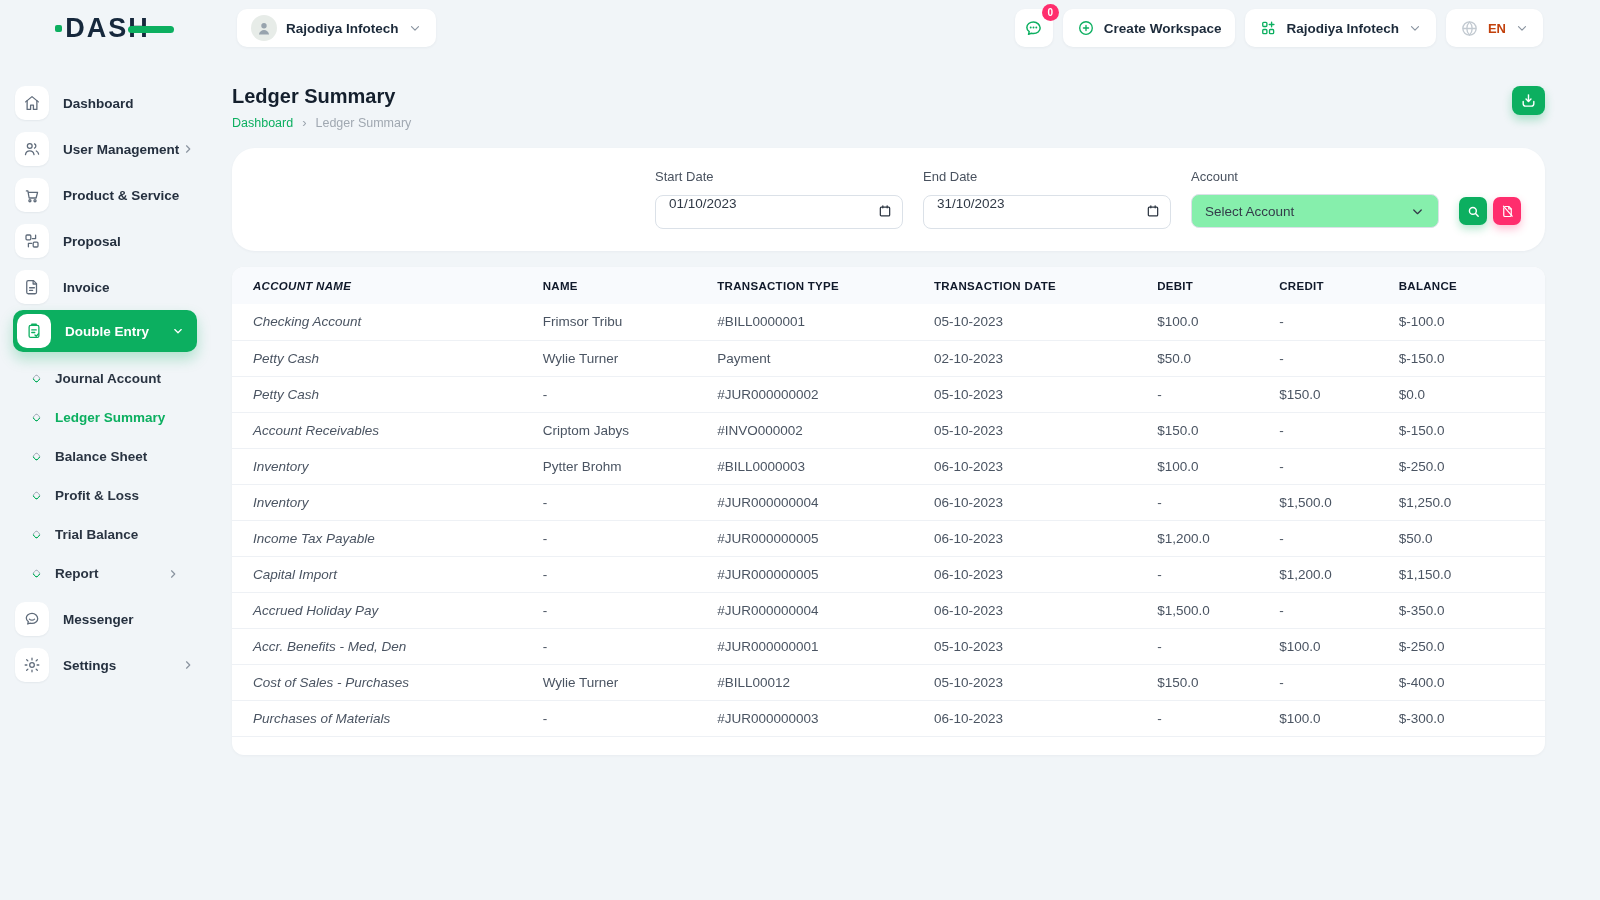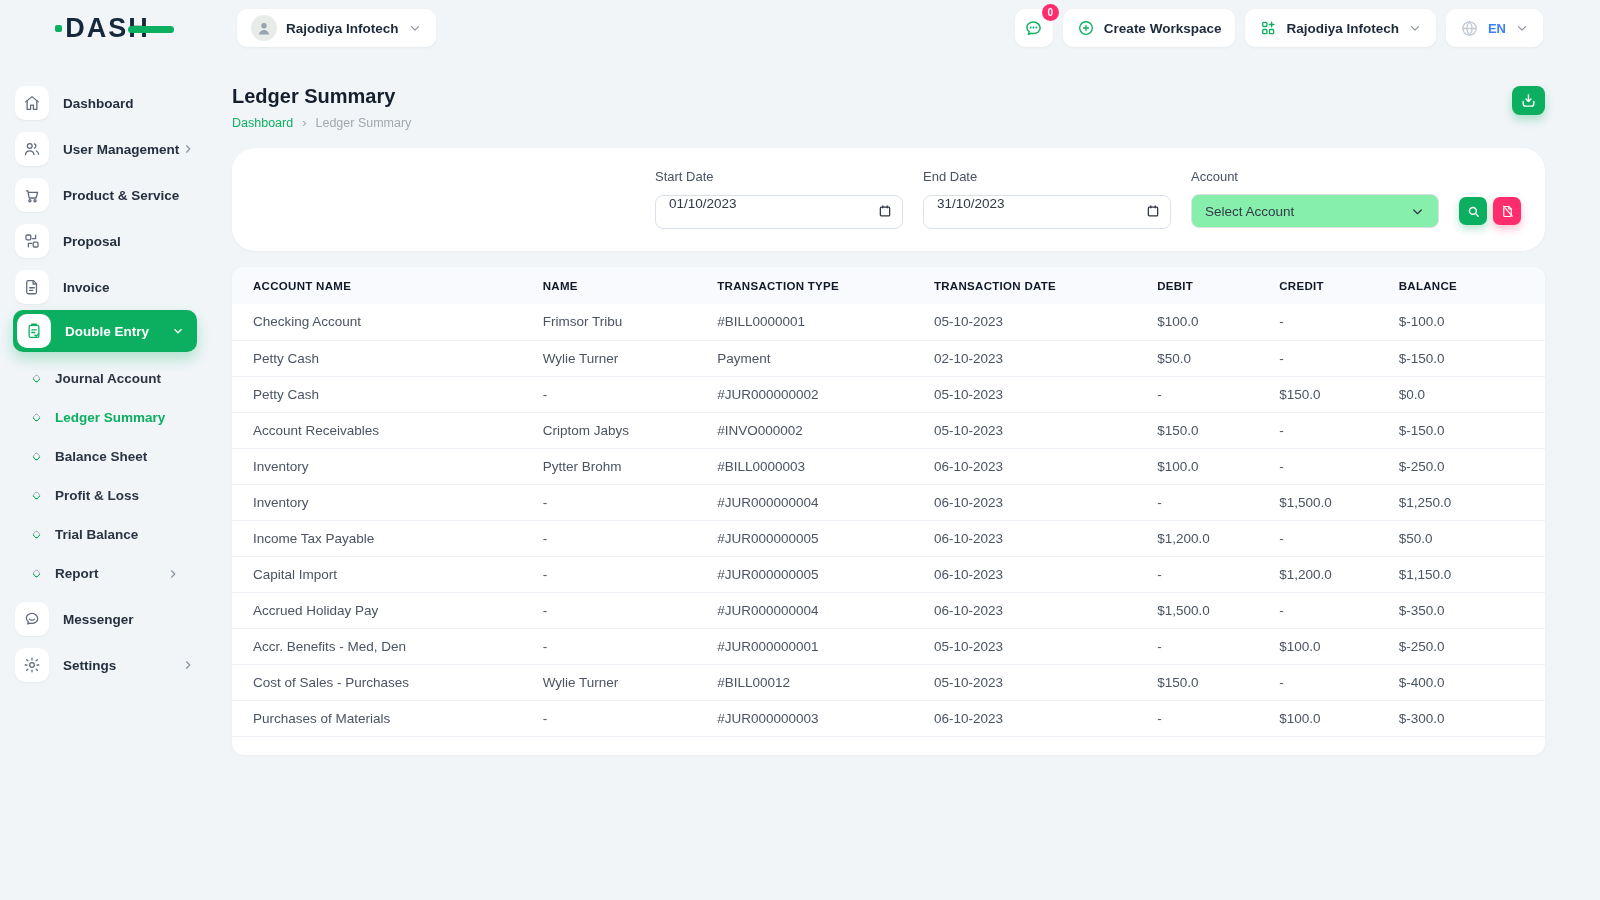--- a/index.html
+++ b/index.html
@@ -20,21 +20,21 @@
   .pill { background:#fff; border-radius:10px; height:38px; display:flex; align-items:center; gap:9px; padding:0 14px;
           box-shadow:0 1px 3px rgba(20,30,50,.05); cursor:pointer; font-size:13.5px; font-weight:600; color:#1c2a3a; }
   .avatar { width:26px; height:26px; border-radius:50%; background:#e7ece8; display:flex; align-items:center; justify-content:center; color:#97a3ad; overflow:hidden; }
   .chev { color:#8a94a0; display:flex; }
   .topbar-right { margin-left:auto; display:flex; align-items:center; gap:10px; }
   .icon-btn { width:38px; justify-content:center; padding:0; position:relative; }
   .badge { position:absolute; top:-5px; right:-6px; min-width:17px; height:17px; padding:0 4px; border-radius:9px;
            background:#ff2d6d; color:#fff; font-size:10px; font-weight:700; display:flex; align-items:center; justify-content:center; }
   .green-ic { color:#0caf60; display:flex; }
   .gray-ic { color:#c3cad1; display:flex; }
-  .lang-label { color:#3b82f6; font-weight:700; font-size:13px; }
+  .lang-label { color:#c2410c; font-weight:700; font-size:13px; }
   
   .body-row { display:flex; height:844px; }
   .sidebar { width:215px; padding-top:24px; flex-shrink:0; }
   .main { flex:1; padding:21px 55px 0 17px; }
   
   .side-item { display:flex; align-items:center; height:46px; padding:0 20px 0 15px; cursor:pointer; }
   .icon-box { width:34px; height:34px; background:#fff; border-radius:10px; flex-shrink:0;
               display:flex; align-items:center; justify-content:center; color:#5f6b7a; box-shadow:0 1px 2px rgba(20,30,50,.06); }
   .side-label { margin-left:14px; font-size:13.5px; font-weight:600; color:#25303f; white-space:nowrap; }
   .side-chev { margin-left:auto; color:#8a94a0; display:flex; }
@@ -73,21 +73,21 @@
   .filter-btns { display:flex; gap:6px; padding-bottom:3px; }
   .sq-btn { width:28px; height:28px; border:none; border-radius:7px; color:#fff; display:flex; align-items:center; justify-content:center; cursor:pointer; }
   .sq-btn.search { background:#0caf60; box-shadow:0 4px 8px rgba(12,175,96,.3); }
   .sq-btn.reset { background:#ff2d6d; box-shadow:0 4px 8px rgba(255,45,109,.3); }
   
   .table-card { margin-top:16px; background:#fff; border-radius:12px; overflow:hidden; padding-bottom:18px; box-shadow:0 1px 3px rgba(20,30,50,.04); }
   table { width:100%; border-collapse:collapse; table-layout:fixed; }
   thead th { background:#f8fafd; height:37px; text-align:left; font-size:11.5px; font-weight:700; letter-spacing:.3px;
              color:#10192a; padding:0 10px; white-space:nowrap; }
   tbody td { height:36px; font-size:13.5px; color:#4a5462; border-bottom:1px solid #eef1f5; padding:0 10px; white-space:nowrap; overflow:hidden; }
-  th:first-child, td:first-child { padding-left:21px; }
+  th:first-child, td:first-child { padding-left:21px;font-style:italic; }
 </style>
 </head>
 <body>
 
 <div class="topbar">
   <div class="logo-wrap">
     <div class="logo">
       <span class="logo-dot"></span>
       <span>DASH</span>
       <span class="logo-bar"></span>

